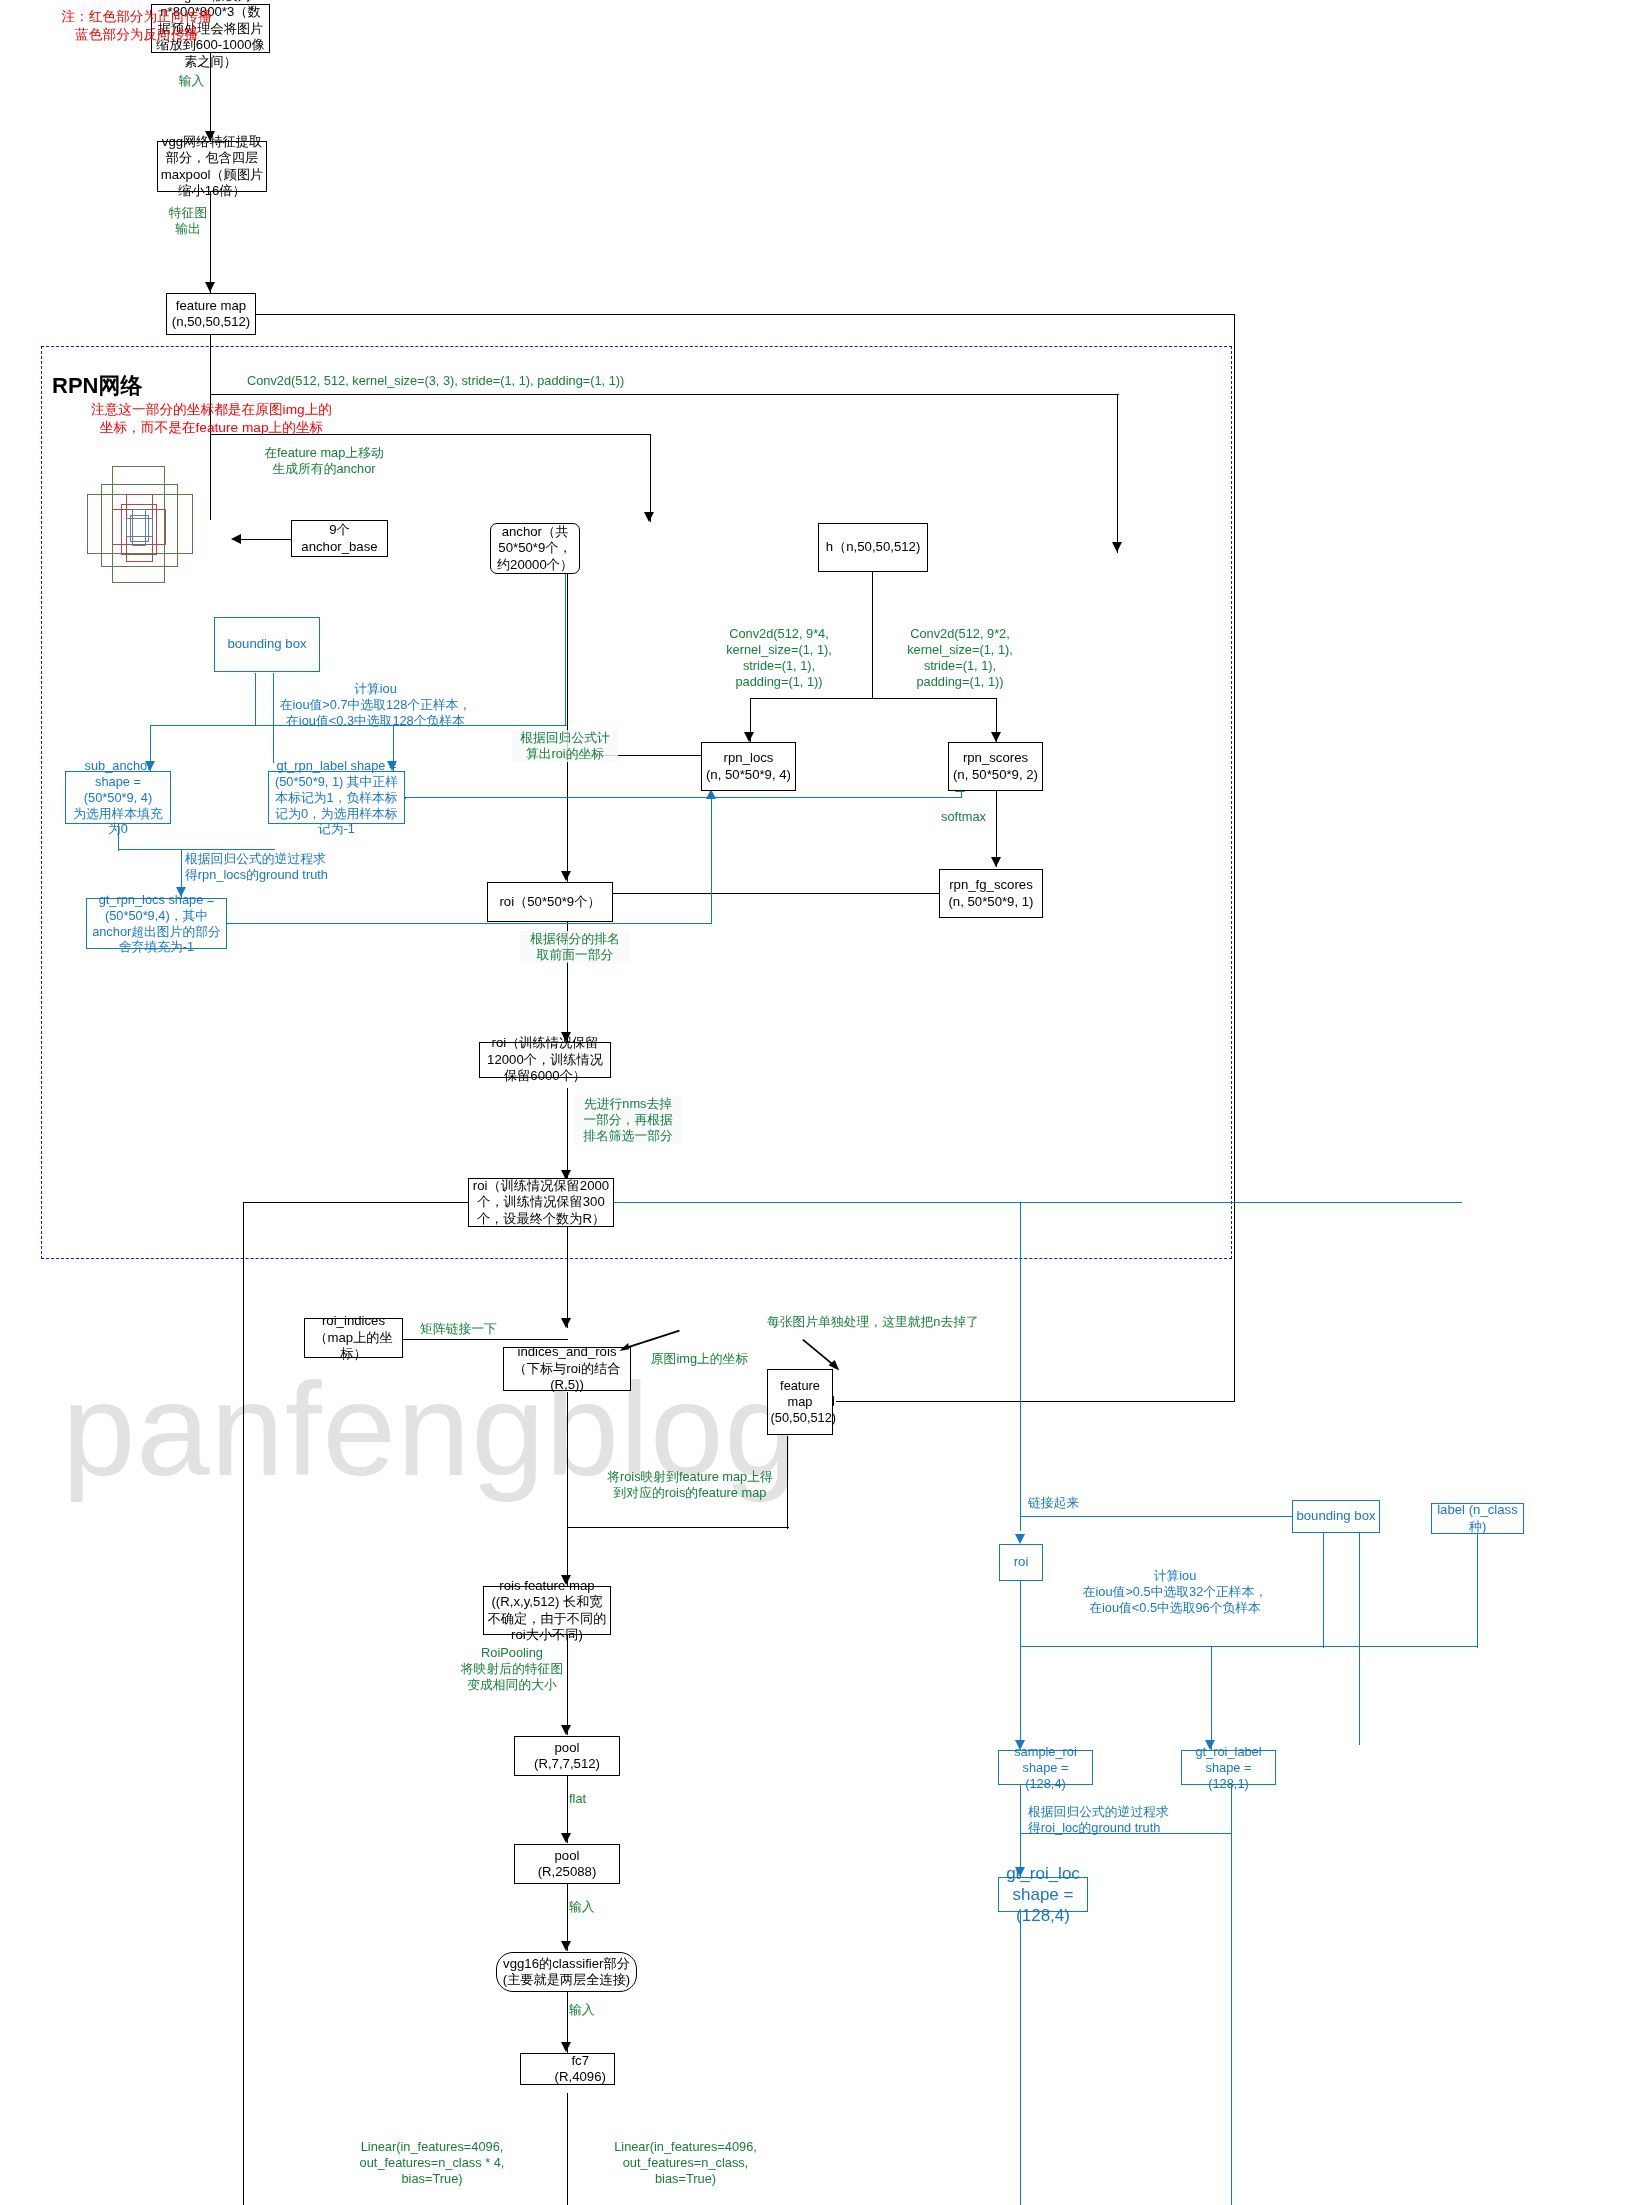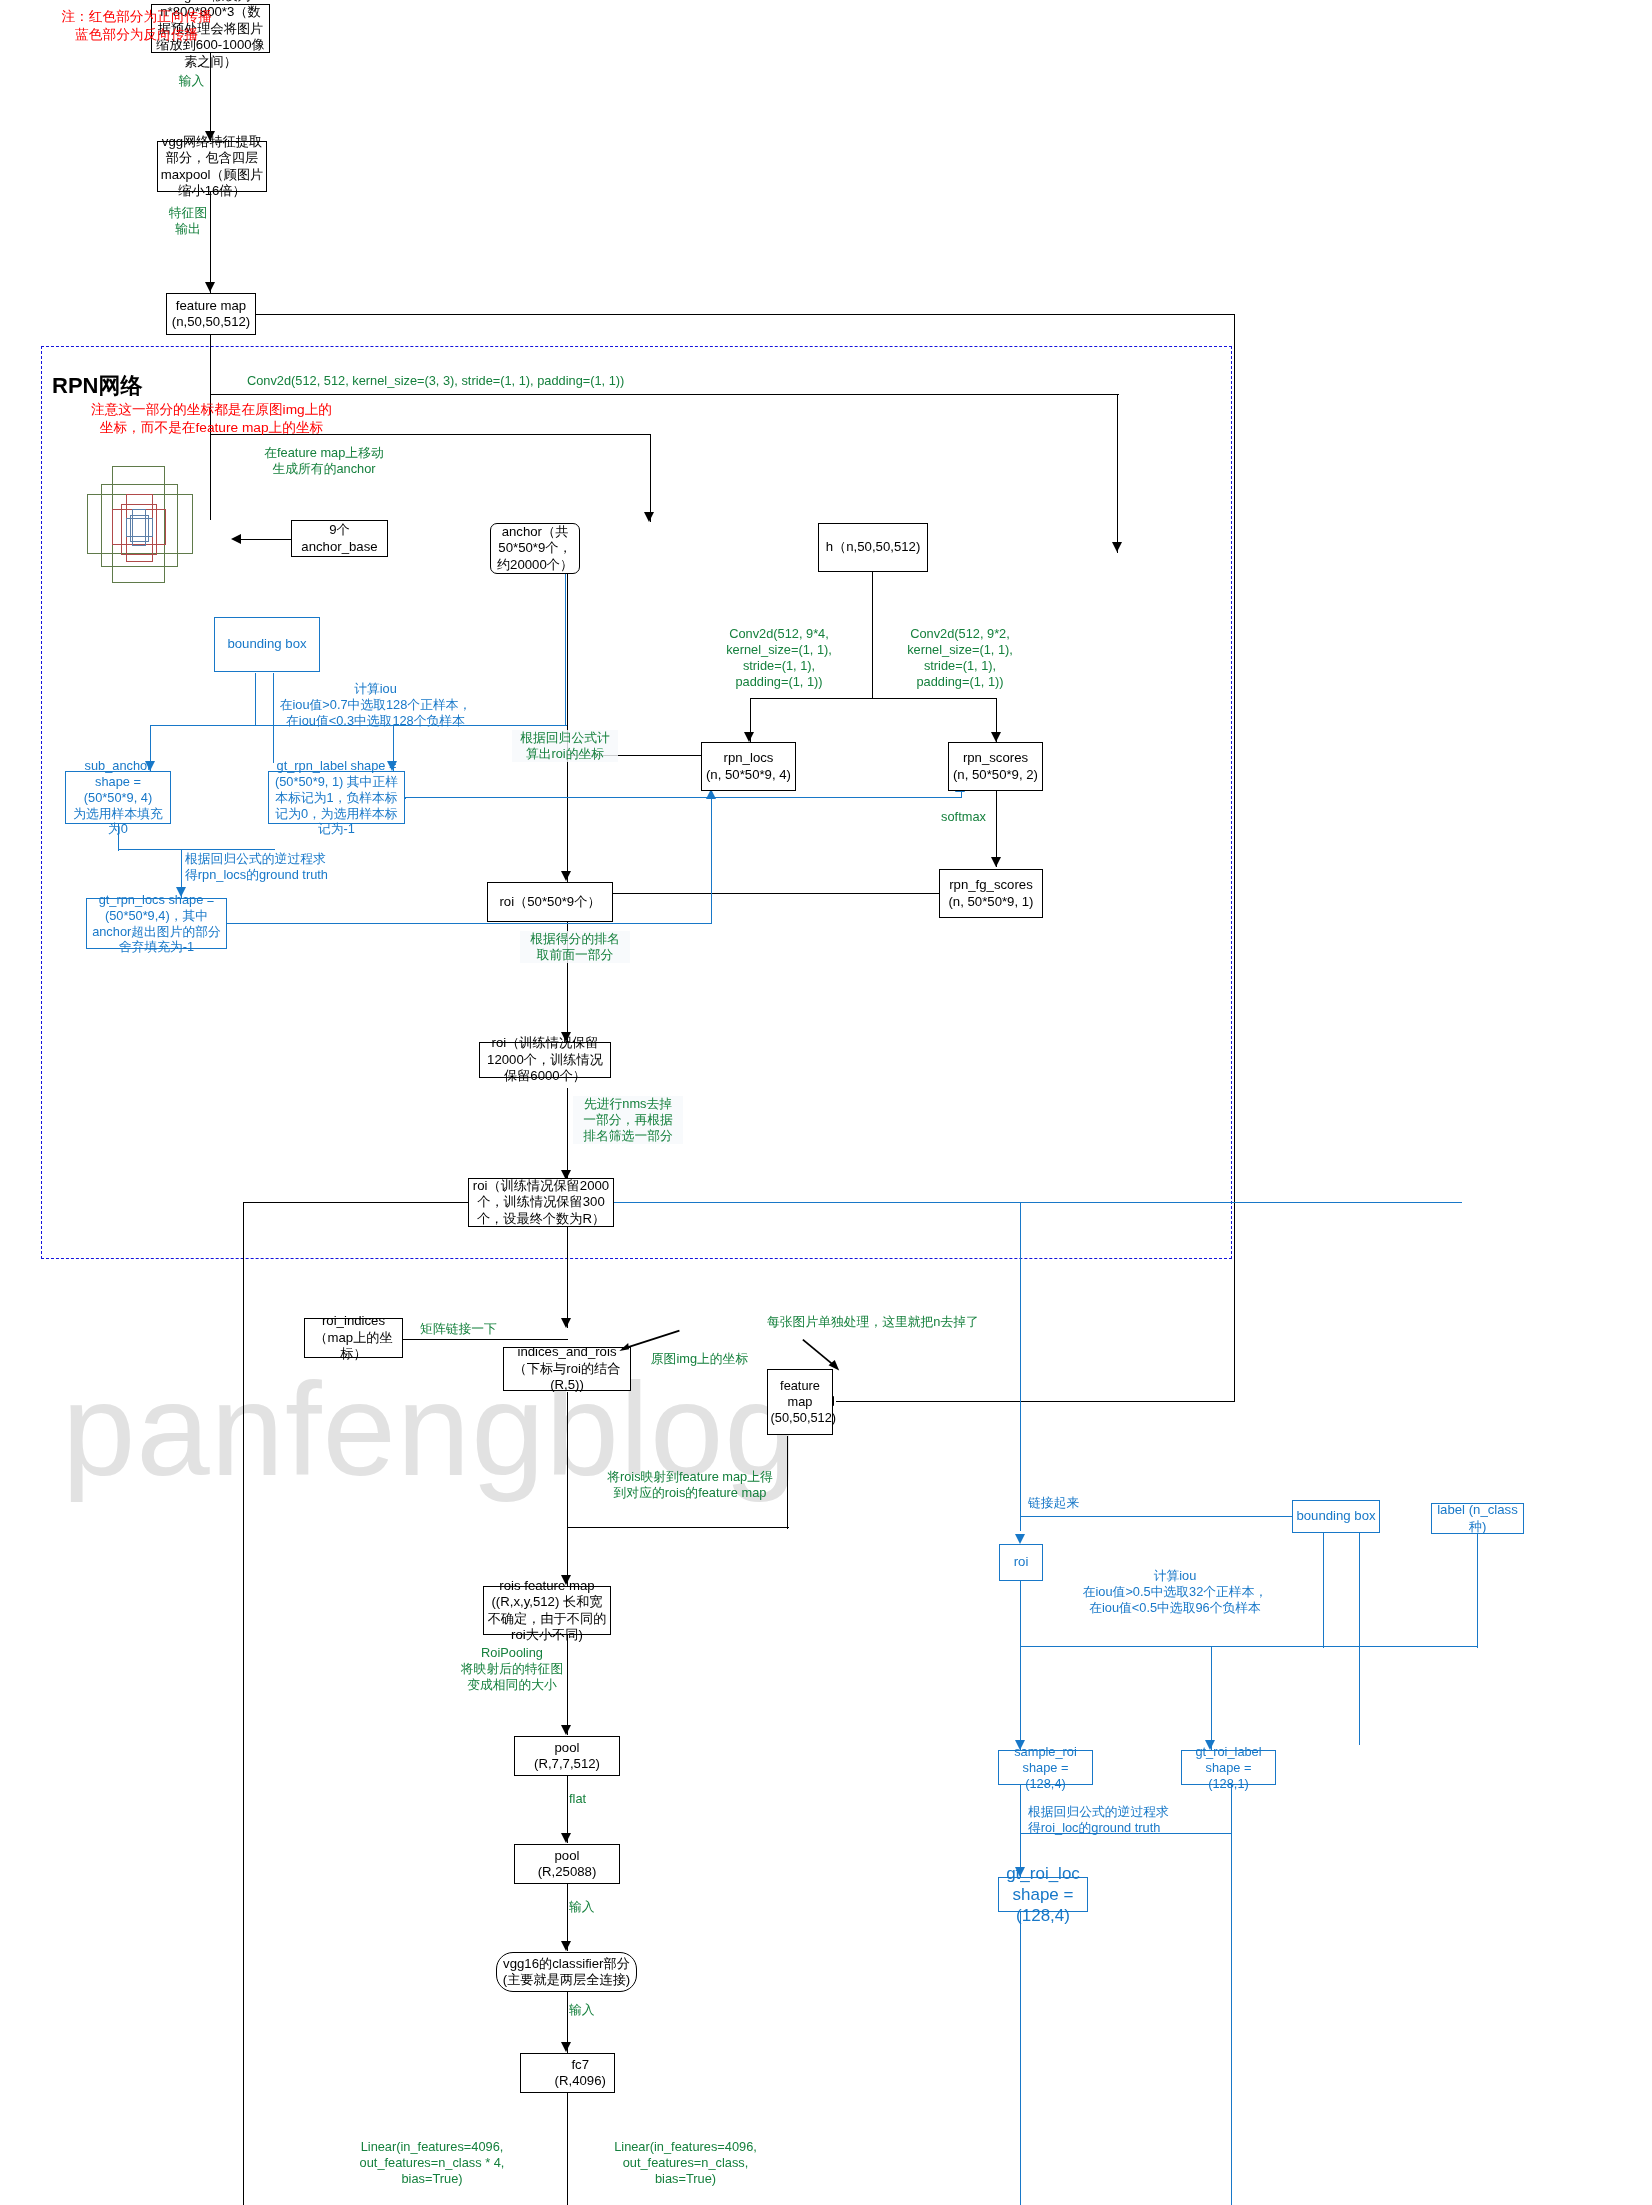--- a/index.html
+++ b/index.html
@@ -309,21 +309,21 @@
 
   <div class="node" style="left:496px;top:1952px;width:141px;height:40px;font-size:13.2px;white-space:pre-line;border-radius:17px;">
     <div class="inner">vgg16的classifier部分
 (主要就是两层全连接)</div>
   </div>
 
   <div class="ln" style="left:567px;top:1991px;width:1.3px;height:62px;"></div>
   <div class="arrow down" style="left:561px;top:2042px;"></div>
   <div class="lbl plain" style="left:569px;top:2002px;width:35px;text-align:left;">输入</div>
 
-  <div class="node" style="left:520px;top:2053px;width:95px;height:40px;font-size:13.2px;white-space:pre-line;padding-left:28px;">
+  <div class="node" style="left:520px;top:2053px;width:95px;height:32px;font-size:13.2px;white-space:pre-line;padding-left:28px;">
     <div class="inner">fc7
 (R,4096)</div>
   </div>
 
   <div class="ln" style="left:567px;top:2093px;width:1.3px;height:117px;"></div>
 
   <div class="lbl plain" style="left:335px;top:2139px;width:194px;">Linear(in_features=4096,
 out_features=n_class * 4,
 bias=True)</div>
   <div class="lbl plain" style="left:593px;top:2139px;width:185px;">Linear(in_features=4096,

